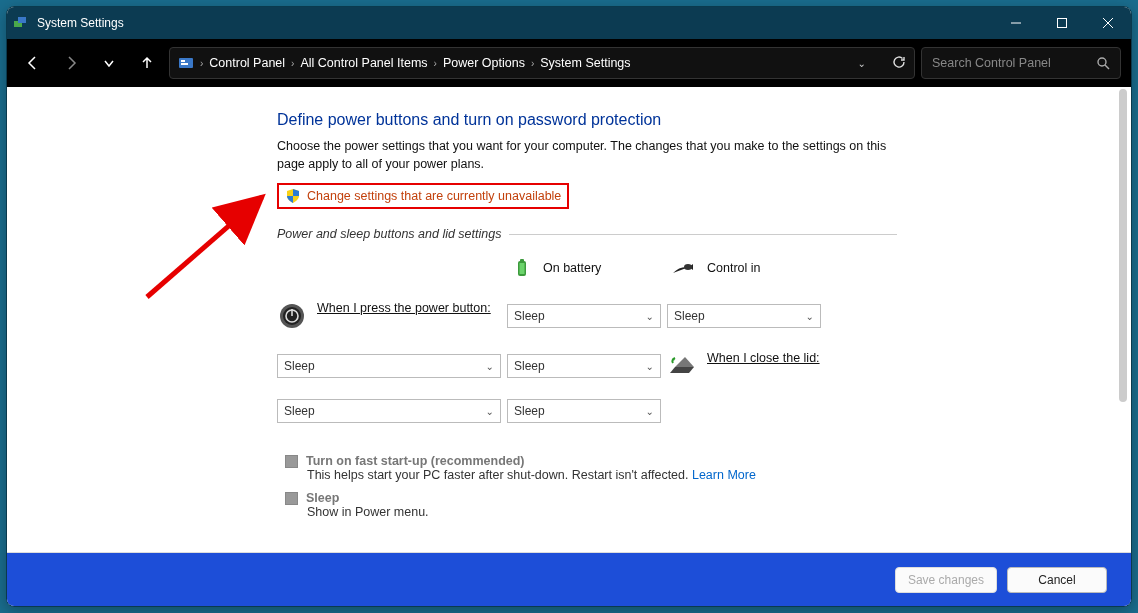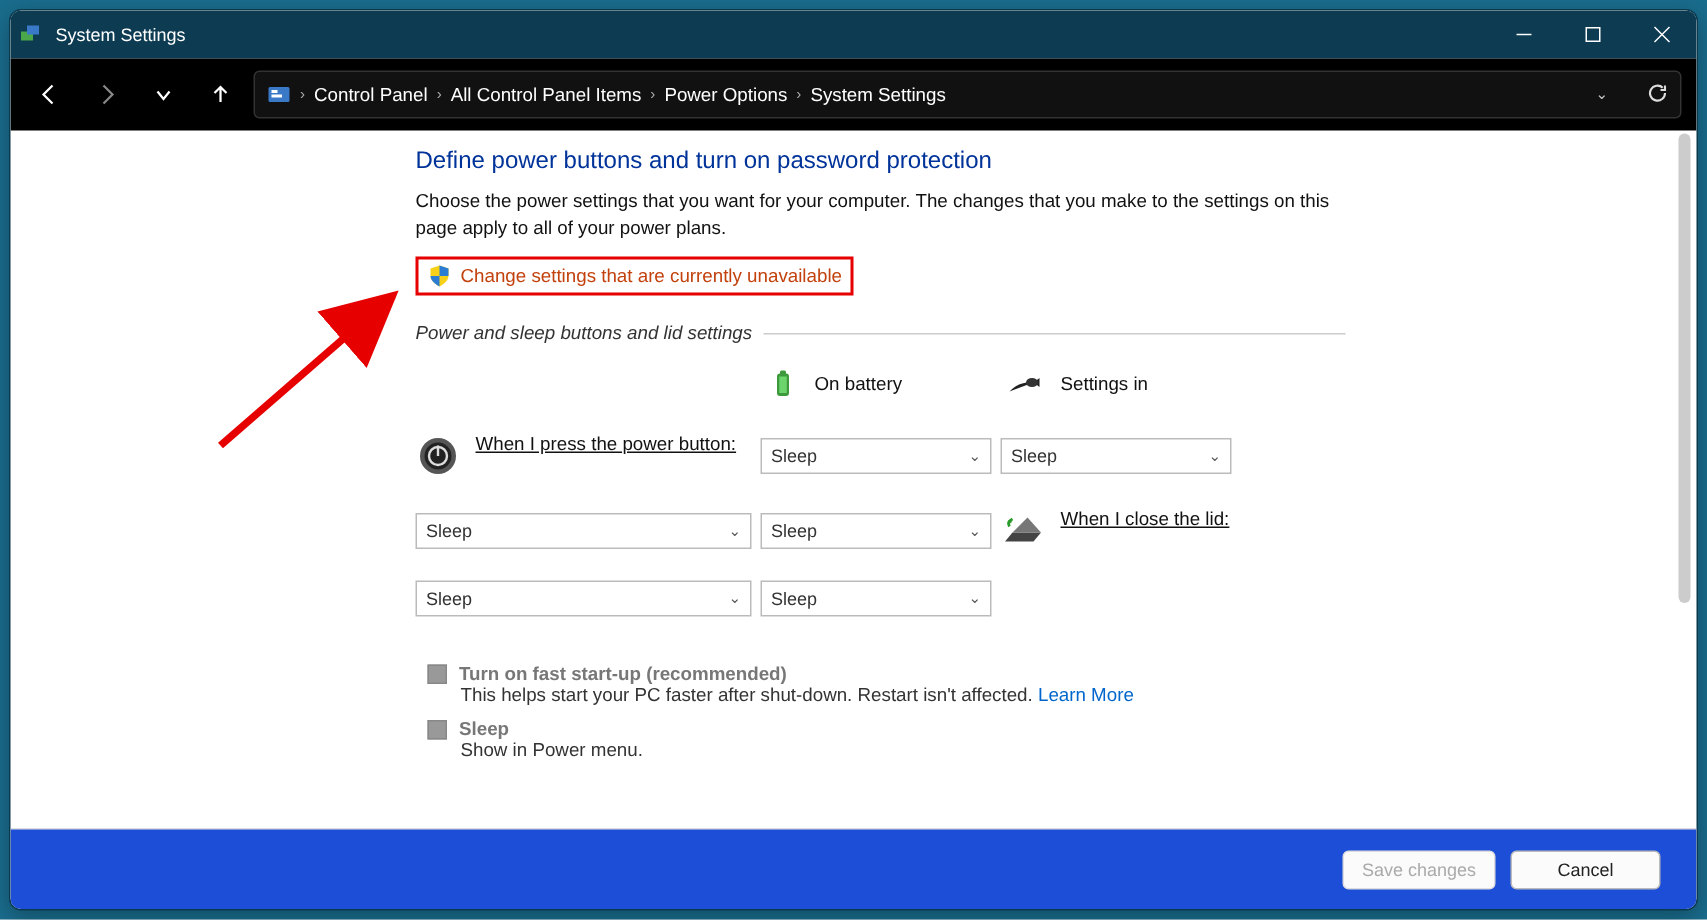--- a/index.html
+++ b/index.html
@@ -15,21 +15,21 @@
   .navbtn { width:32px; height:32px; display:flex; align-items:center; justify-content:center; color:#fff; }
   .navbtn svg { stroke:#fff; fill:none; stroke-width:1.5; }
   .navbtn.disabled svg { stroke:#888; }
   .addr { flex:1; height:32px; background:#111; border:1px solid #333; border-radius:4px; display:flex; align-items:center; color:#fff; font-size:12.5px; padding:0 8px; gap:6px; }
   .addr .crumb { white-space:nowrap; }
   .addr .sep { color:#aaa; font-size:10px; }
   .addr .spacer { flex:1; }
   .search { width:200px; height:32px; background:#111; border:1px solid #333; border-radius:4px; display:flex; align-items:center; padding:0 10px; color:#888; font-size:12.5px; }
   .search .ph { flex:1; }
   .content { position:absolute; left:0; right:0; top:80px; bottom:54px; overflow:hidden; }
-  .inner { margin-left:270px; width:620px; padding-top:12px; font-size:12.5px; color:#111; }
+  .inner { margin-left:270px; width:620px; padding-top:24px; font-size:12.5px; color:#111; }
   .htitle { color:#003399; font-size:16px; font-weight:400; margin-bottom:8px; }
   .hdesc { line-height:1.45; margin-bottom:10px; }
   .shieldlink { display:flex; align-items:center; gap:6px; border:2px solid #e60000; padding:3px 6px; width:fit-content; font-size:12.5px; }
   .shieldlink a { color:#c2410c; text-decoration:none; }
   .fieldset-label { margin-top:18px; color:#333;font-style:italic; }
   .fs-line { display:flex; align-items:center; gap:8px; }
   .fs-line .rule { height:1px; background:#ccc; flex:1; }
   .cols { display:grid; grid-template-columns:230px 160px 160px; gap:0; margin-top:10px; align-items:center; }
   .colhead { display:flex; align-items:center; gap:10px; padding:6px 0 12px; }
   .colhead.center { justify-content:flex-start; padding-left:4px;text-align:right; }
@@ -124,20 +124,27 @@
       <span class="crumb">System Settings</span>
       <span class="spacer"></span>
       <span style="font-size:10px;color:#ccc;">⌄</span>
       <span style="width:14px;"></span>
       <span><svg width="14" height="14" viewBox="0 0 14 14" fill="none" stroke="#ddd" stroke-width="1.4">
             <path d="M12 7a5 5 0 1 1-1.5-3.5"></path>
             <path d="M12 2v3h-3"></path>
           </svg></span>
     </div>
 
+    <div class="search">
+      <span class="ph">Search Control Panel</span>
+      <svg width="14" height="14" viewBox="0 0 14 14" fill="none" stroke="#aaa" stroke-width="1.4">
+          <circle cx="6" cy="6" r="4"></circle>
+          <line x1="9" y1="9" x2="13" y2="13"></line>
+        </svg>
+    </div>
   </div>
 
   <div class="content">
     <div class="inner">
       <div class="htitle">Define power buttons and turn on password protection</div>
       <div class="hdesc">Choose the power settings that you want for your computer. The changes that you make to the settings on this page apply to all of your power plans.</div>
 
       <div class="shieldlink">
         <svg width="16" height="16" viewBox="0 0 16 16">
           <path d="M8 1 L14 3 V8 C14 12 8 15 8 15 C8 15 2 12 2 8 V3 Z" fill="#f7d117"></path>
@@ -162,21 +169,21 @@
               <rect x="9" y="2" width="4" height="3" rx="1" fill="#3c9a3c"></rect>
               <rect x="8.5" y="6" width="5" height="11" fill="#6cd46c"></rect>
             </svg>
           <span>On battery</span>
         </div>
         <div class="colhead center">
           <svg width="26" height="18" viewBox="0 0 26 18">
               <path d="M2 14 C6 10 10 8 15 8 L18 8 L22 5 L22 11 L18 8" fill="#222"></path>
               <ellipse cx="17" cy="8" rx="4" ry="3" fill="#333"></ellipse>
             </svg>
-          <span>Settings in</span>
+          <span>Control in</span>
         </div>
 
         <div class="row-label">
           <div class="ricon">
               <svg width="28" height="28" viewBox="0 0 28 28">
                 <circle cx="14" cy="14" r="12" fill="#555"></circle>
                 <circle cx="14" cy="14" r="9" fill="#222"></circle>
                 <circle cx="14" cy="14" r="6" fill="none" stroke="#ddd" stroke-width="1.6"></circle>
                 <line x1="14" y1="7" x2="14" y2="14" stroke="#ddd" stroke-width="1.6"></line>
               </svg>

